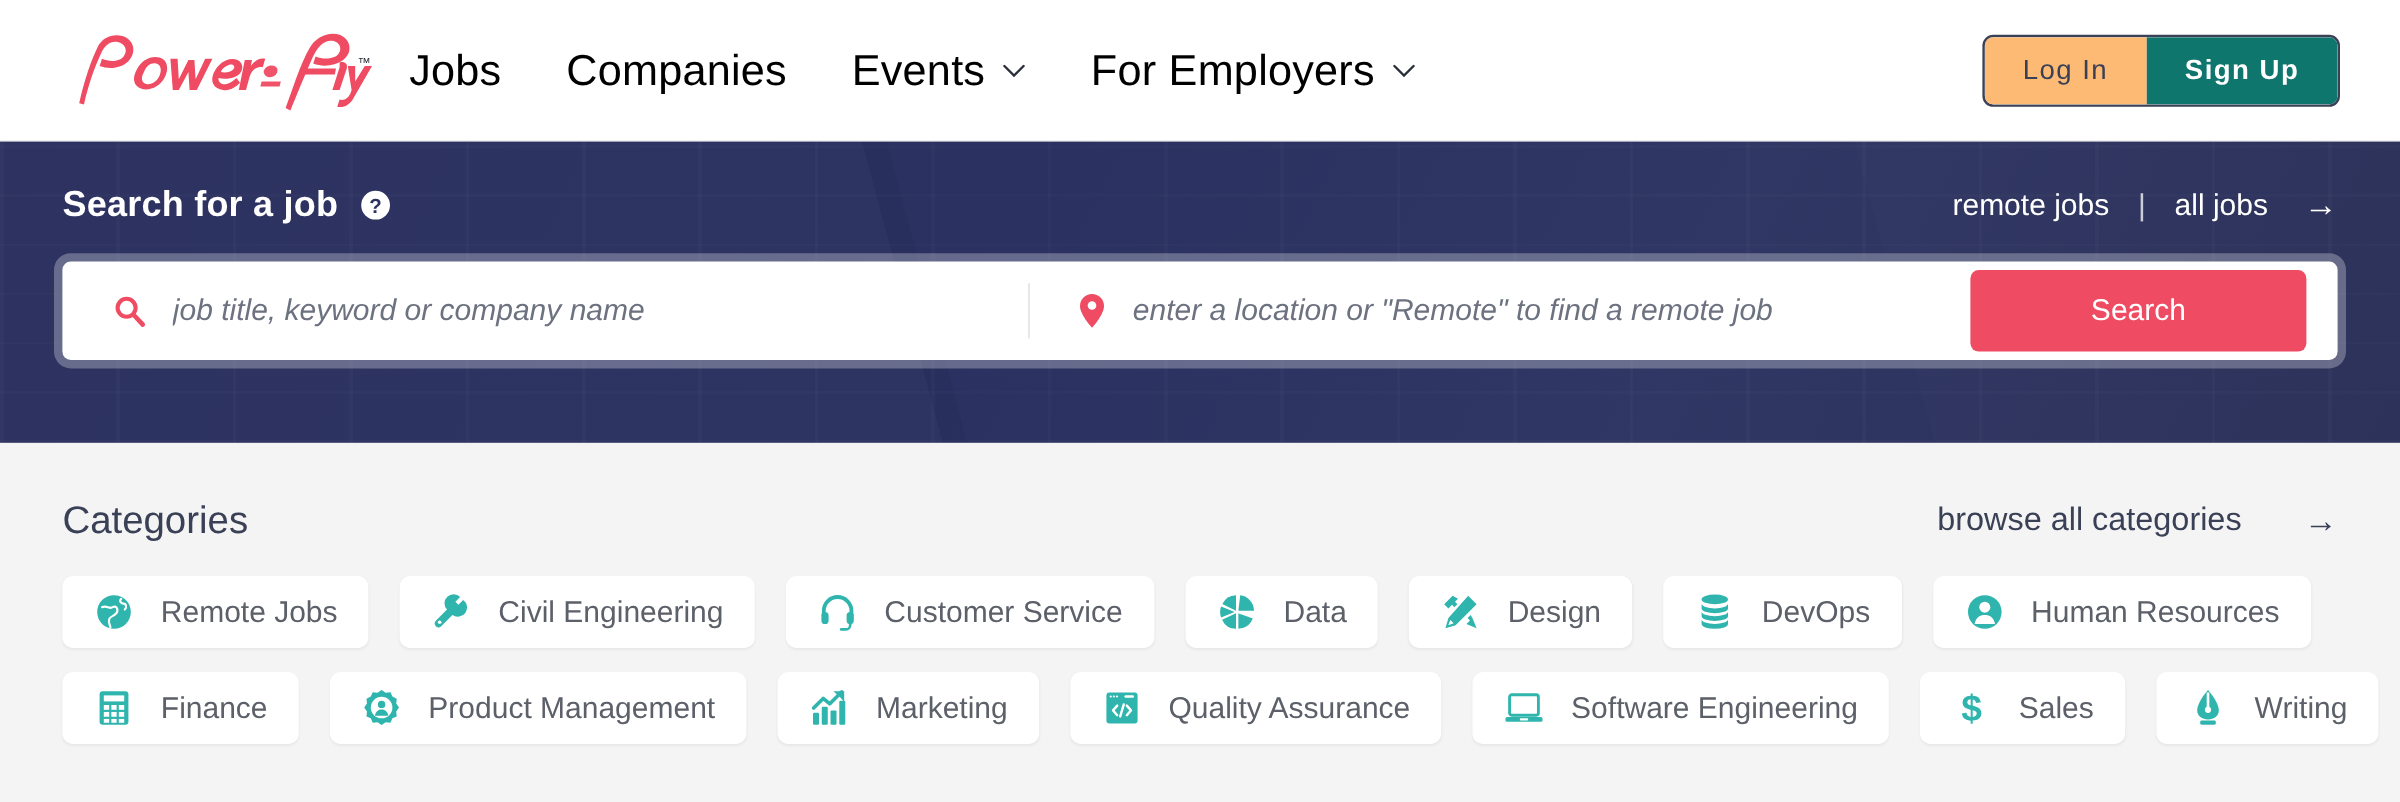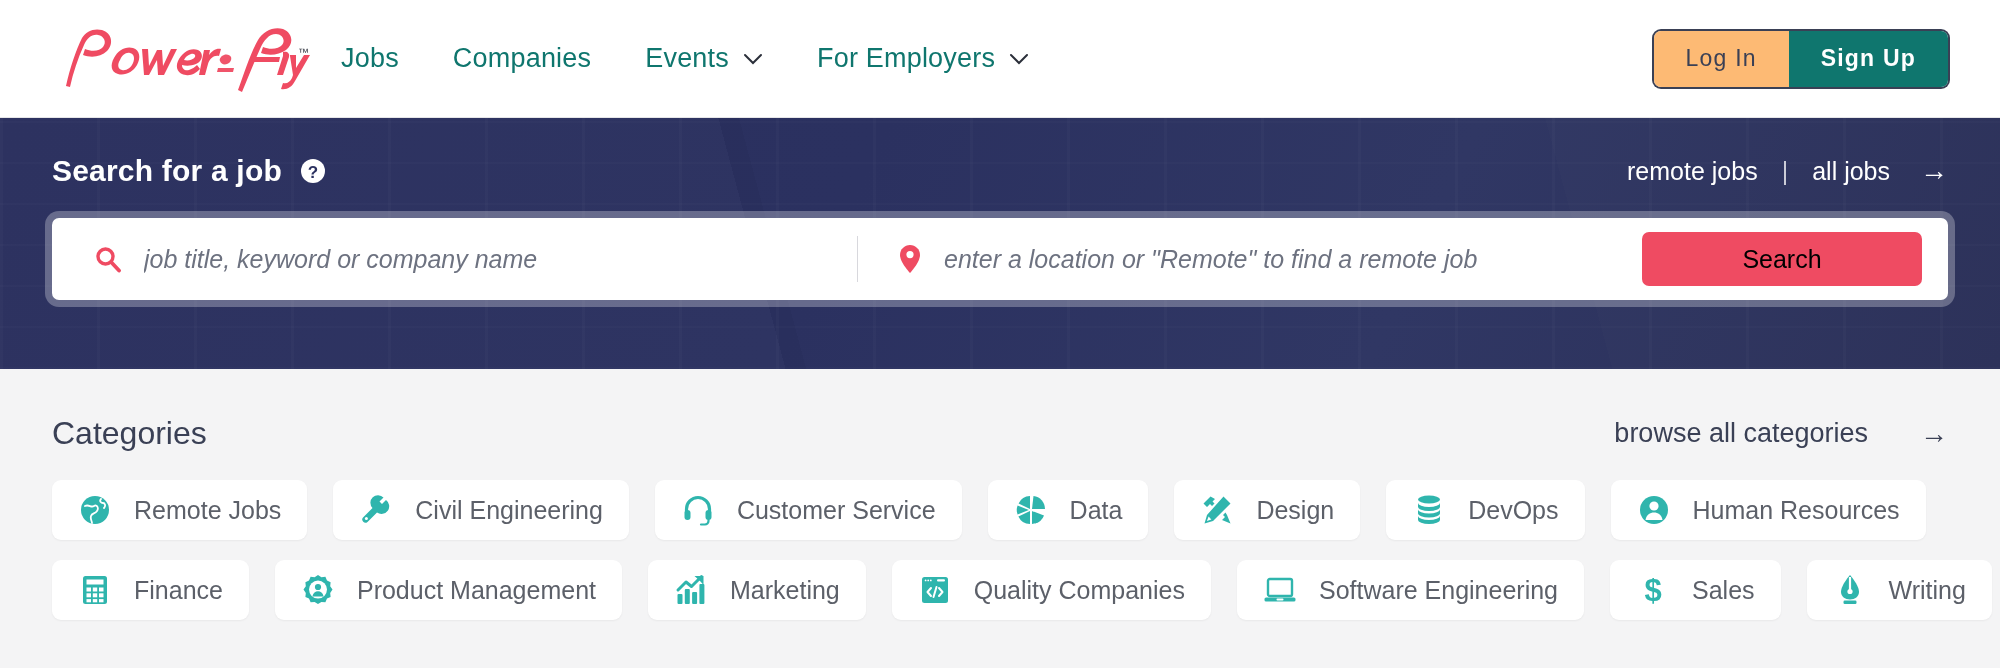--- a/index.html
+++ b/index.html
@@ -33,22 +33,22 @@
 
   .nav {
     display: flex;
     align-items: center;
     gap: 0px;
     margin-left: 0px;
   }
   .nav-item {
     display: flex;
     align-items: center;
-    font-size: 27px;
-    color: #0f766e;
+    font-size: 36px;
+    color: #000000;
     padding: 0 27px;
     cursor: pointer;
     white-space: nowrap;
     letter-spacing: 0.2px;
   }
   .nav-item .caret {
     margin-left: 14px;
     display: inline-block;
   }
   .caret svg { display:block; }
@@ -168,24 +168,24 @@
     font-style: italic;
     color: #6d7280;
     background: transparent;
     margin-left: 22px;
     width: 100%;
     font-family: "Liberation Sans", sans-serif;
   }
   .sb-input::placeholder { color: #6d7280; opacity: 1; }
   .btn-search {
     flex: 0 0 280px;
-    height: 54px;
+    height: 68px;
     margin-right: 26px;
     background: #ef4b62;
-    color: #000000;
+    color: #ffffff;
     border: 0;
     border-radius: 7px;
     font-size: 25px;
     cursor: pointer;
     font-family: "Liberation Sans", sans-serif;
   }
 
   
   .cats {
     padding: 0 52px;
@@ -495,21 +495,21 @@
           <rect x="3" y="3" width="26" height="26" rx="2.5" fill="#2fb5ad"></rect>
           <g fill="#ffffff">
             <circle cx="6.6" cy="6.4" r="0.9"></circle>
               <circle cx="9.2" cy="6.4" r="0.9"></circle>
               <circle cx="11.8" cy="6.4" r="0.9"></circle>
             <rect x="18" y="5.3" width="8" height="2.2" rx="1.1"></rect>
           </g>
           <path d="M12 14 L8.5 18 L12 22 M20 14 L23.5 18 L20 22 M17.5 13 L14.5 23" stroke="#ffffff" stroke-width="2" fill="none" stroke-linecap="round" stroke-linejoin="round"></path>
         </svg>
       </span>
-      <span class="lbl">Quality Companies</span>
+      <span class="lbl">Quality Assurance</span>
     </div>
 
     <div class="chip">
       <span class="ic">
         <svg width="34" height="32" viewBox="0 0 34 32">
           <rect x="5" y="5" width="24" height="17" rx="1.8" fill="none" stroke="#2fb5ad" stroke-width="2.4"></rect>
           <rect x="1.5" y="23.5" width="31" height="4" rx="1.6" fill="#2fb5ad"></rect>
           <rect x="13.5" y="24.6" width="7" height="1.8" rx="0.9" fill="#ffffff"></rect>
         </svg>
       </span>

